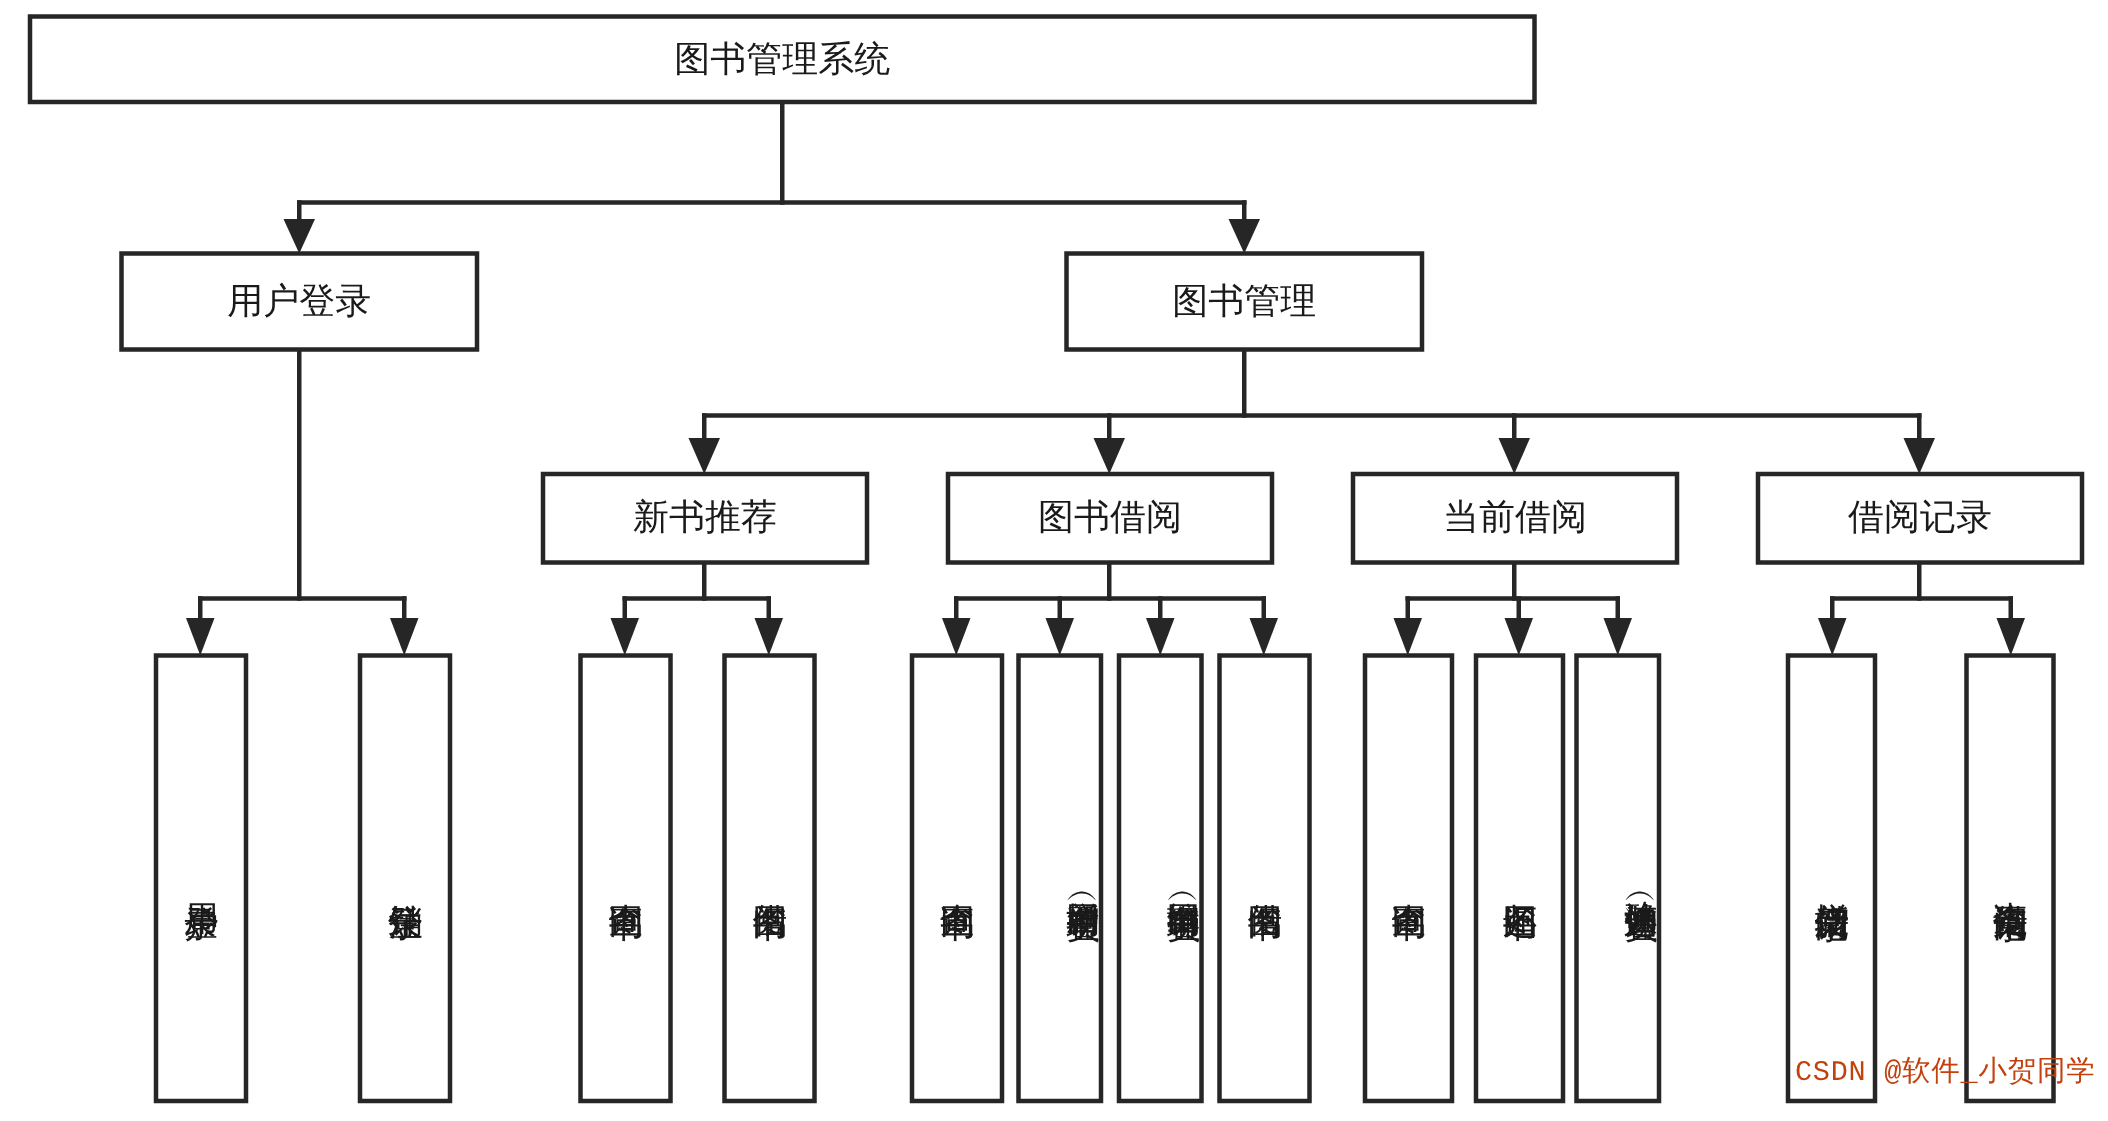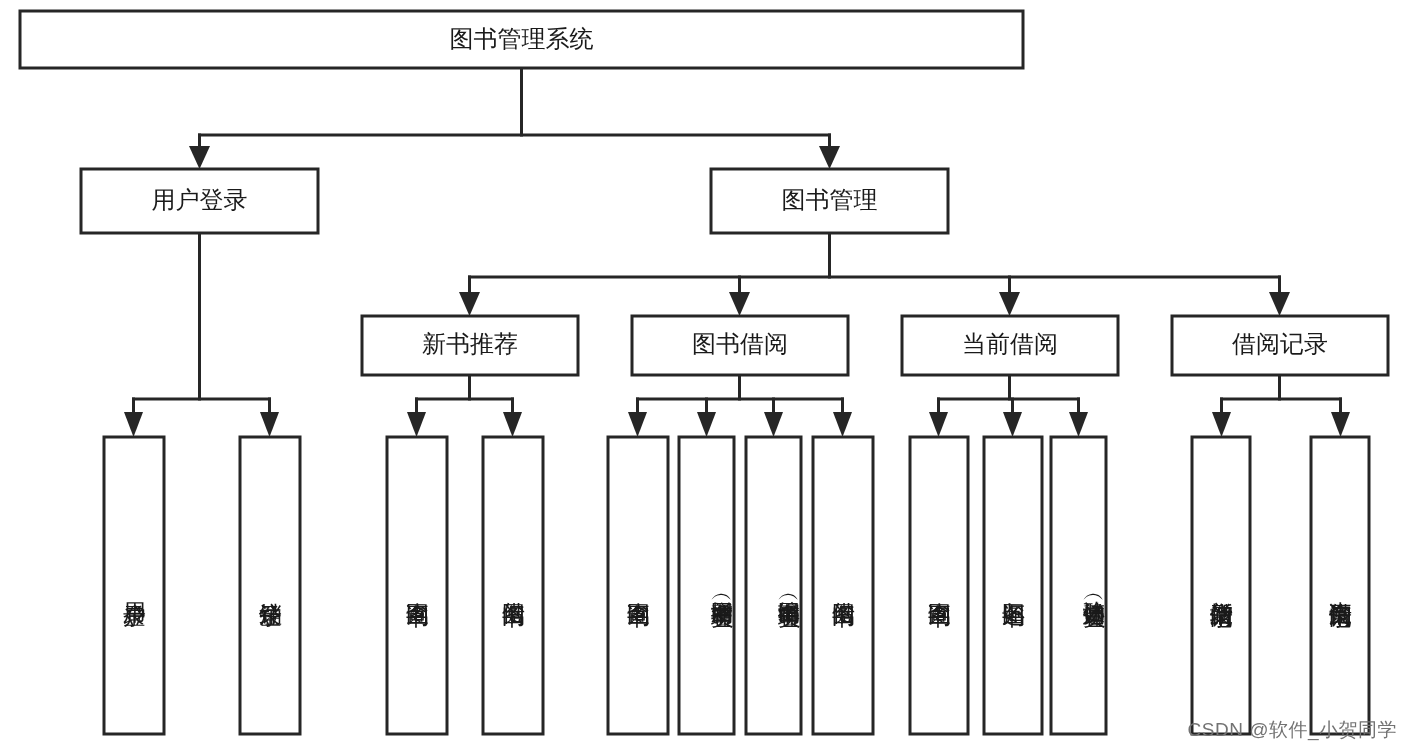--- a/index.html
+++ b/index.html
@@ -59,24 +59,24 @@
     letter-spacing: 1px;
     display: flex;
     align-items: center;
     justify-content: center;
     white-space: nowrap;
     pointer-events: none;
   }
   .watermark {
     position: absolute;
     right: 8px;
-    bottom: 4px;
-    font-family: Liberation Sans, sans-serif;
+    bottom: 20px;
+    font-family: Liberation Mono, monospace;
     font-size: 19px;
-    color: #737373;
+    color: #c2410c;
     white-space: nowrap;
     letter-spacing: 0.5px;
   }
 </style>
 </head>
 <body>
 
 <div id="diagram-root">
 
   <svg id="flowchart" viewBox="0 0 1405 747">

